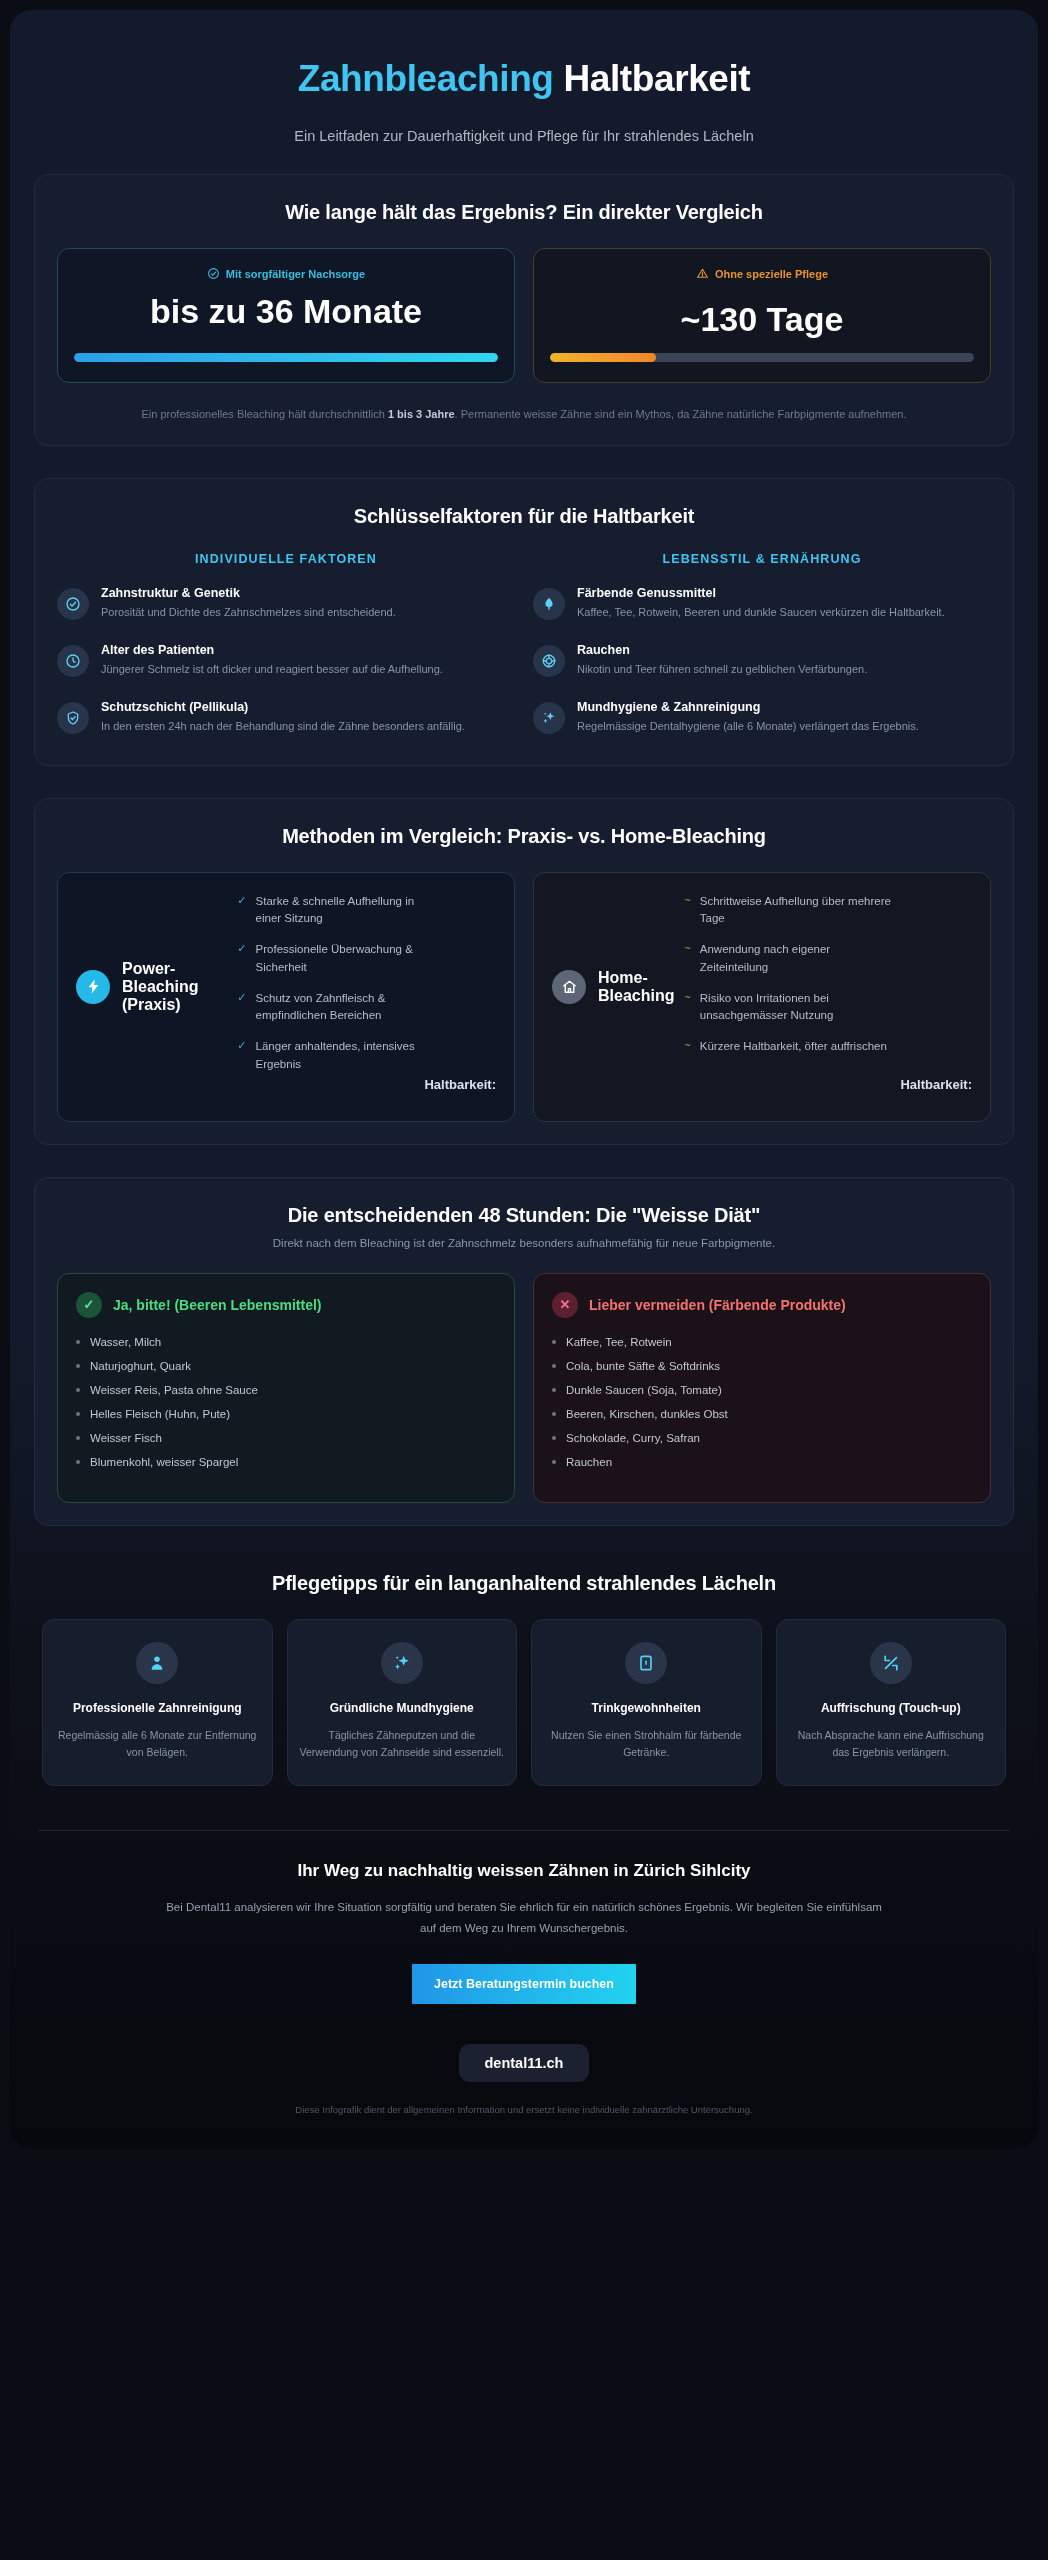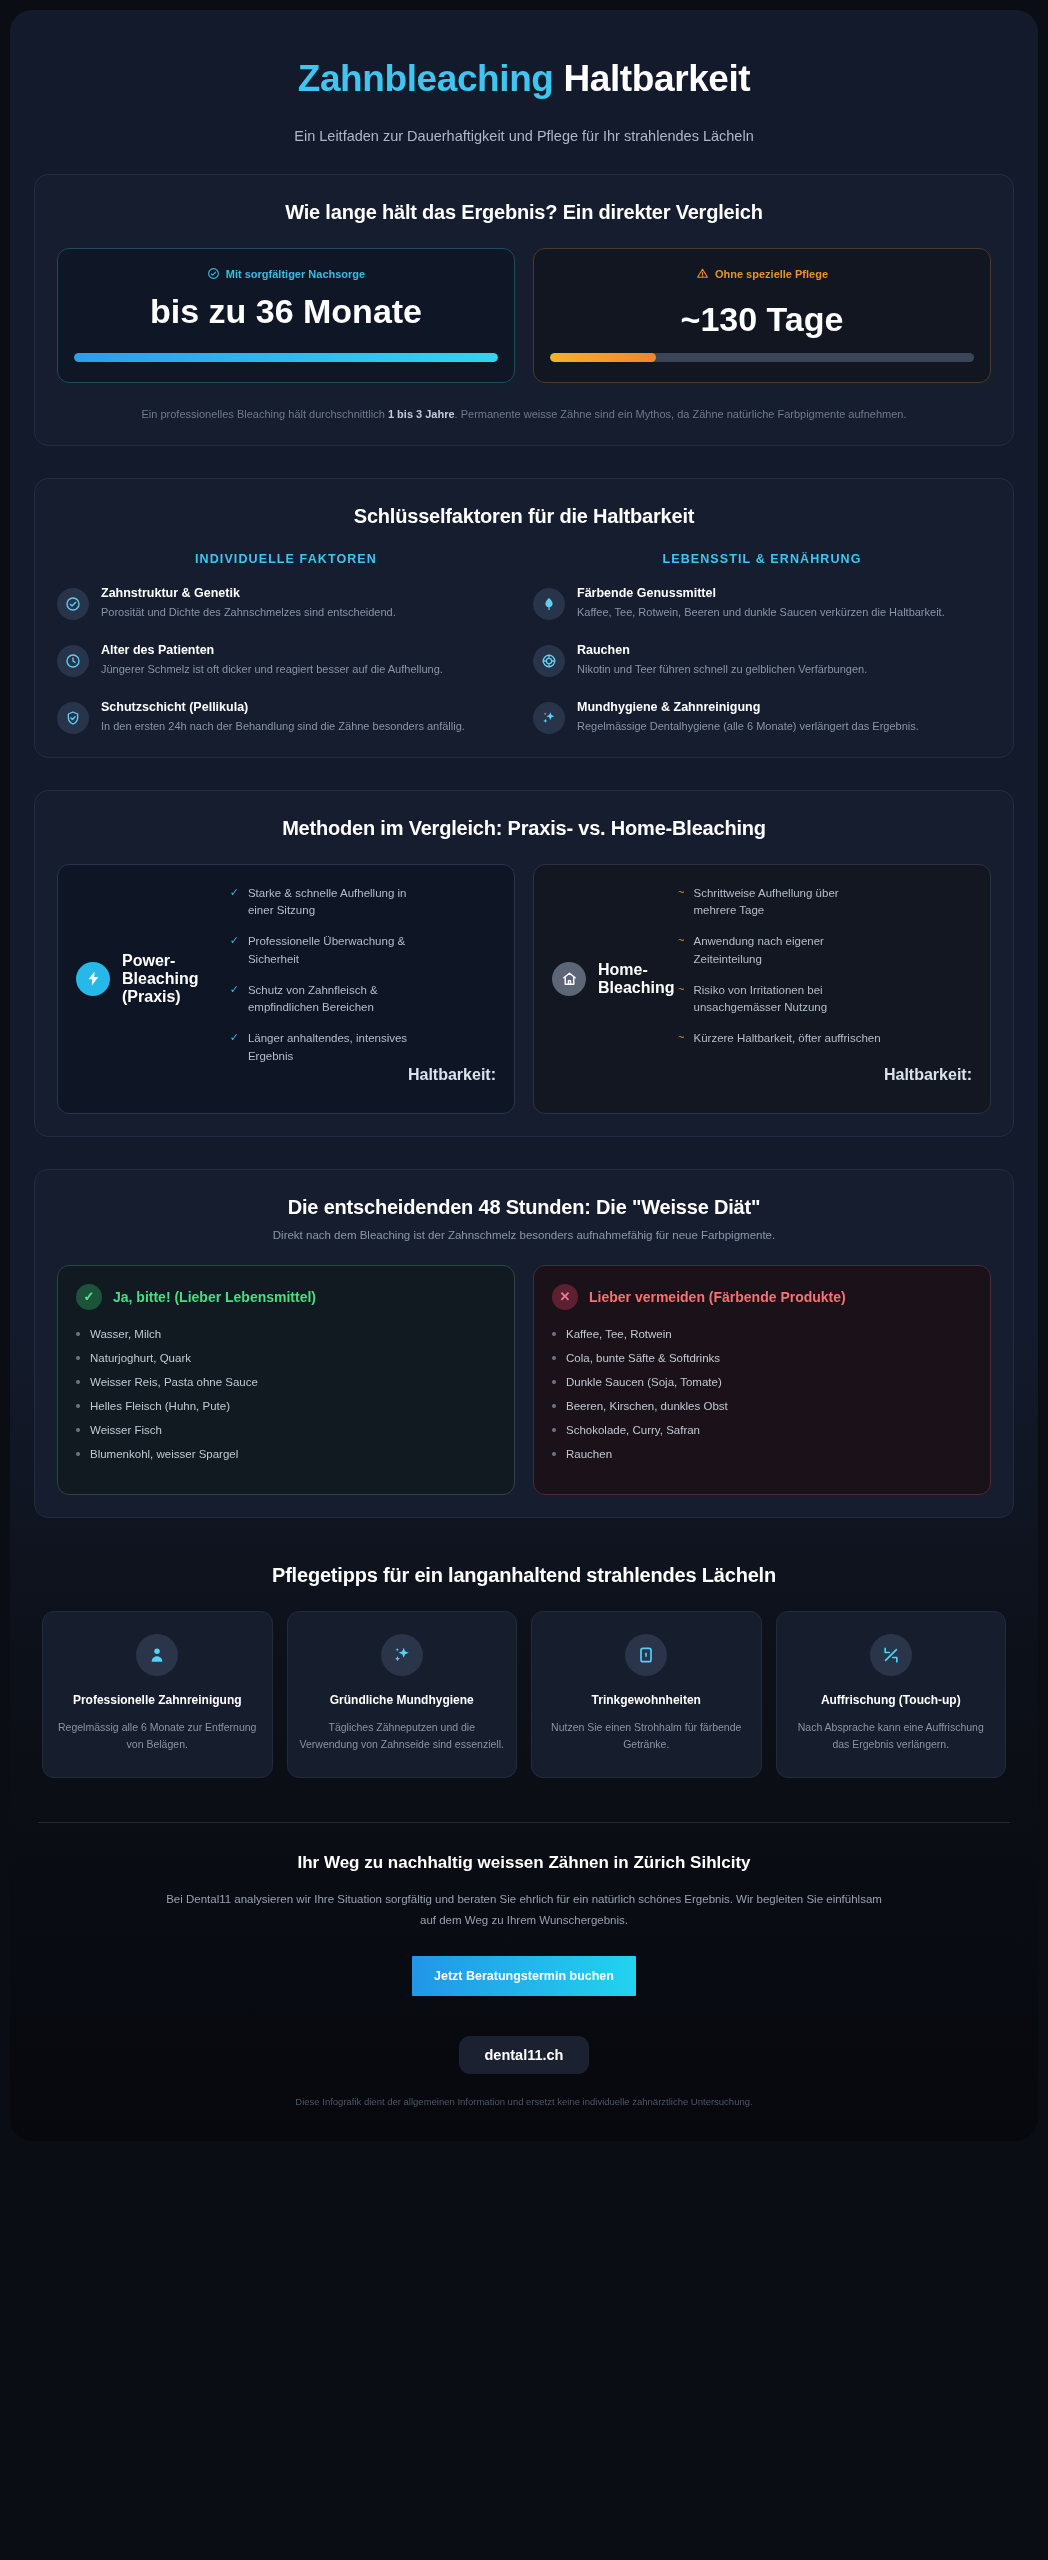--- a/index.html
+++ b/index.html
@@ -84,21 +84,21 @@
     font-size: 11px; line-height: 1.65;
   }
   .cmp-note b { color: #c3cbd8; }
 
   
   .col-head {
     text-align: center; color: #3fc5f0; font-weight: bold; font-size: 12.5px;
     letter-spacing: 1.1px; margin-bottom: 20px;
   }
   .fact { display: flex; gap: 12px; margin-bottom: 22px; align-items: flex-start; }
-  .fact:last-child { margin-bottom: 0; }
+  .fact:last-child { margin-bottom: 8px; }
   .icon-circle {
     flex: 0 0 auto; width: 32px; height: 32px; border-radius: 50%;
     background: #27344a; display: flex; align-items: center; justify-content: center;
     margin-top: 2px;
   }
   .icon-circle svg { width: 16px; height: 16px; stroke: #5fd0f5; fill: none;
     stroke-width: 2; stroke-linecap: round; stroke-linejoin: round; }
   .icon-circle.fillicon svg { fill: #5fd0f5; stroke: none; }
   .fact-body { min-width: 0; }
   .fact-title { color: #fff; font-weight: bold; font-size: 12.5px; margin-bottom: 4px; }
@@ -123,21 +123,21 @@
     stroke-linecap: round; stroke-linejoin: round; }
   .method-name { color: #fff; font-weight: bold; font-size: 16px; }
   .mlist { list-style: none; margin-bottom: 14px; }
   .mlist li {
     display: flex; gap: 9px; align-items: flex-start;
     color: #b4bdca; font-size: 11.5px; line-height: 1.5; margin-bottom: 14px;
   }
   .mtick { flex: 0 0 auto; font-size: 11px; line-height: 1.45; }
   .praxis .mtick { color: #35b6e0; }
   .home .mtick { color: #d79a2b; }
-  .mfoot-label { color: #dbe2ec; font-weight: bold; font-size: 16px;
+  .mfoot-label { color: #dbe2ec; font-weight: bold; font-size: 13px;
     margin: auto 0 9px 0; }
 
   
   .diet { border-radius: 12px; padding: 18px 18px 22px 18px; }
   .diet.yes { background: #101a20; border: 1px solid #27483c; }
   .diet.no  { background: #1a1218; border: 1px solid #4b2b35; }
   .diet-head { display: flex; align-items: center; gap: 11px; margin-bottom: 18px; }
   .diet-ico {
     width: 26px; height: 26px; border-radius: 50%; flex: 0 0 auto;
     display: flex; align-items: center; justify-content: center;
@@ -421,21 +421,21 @@
   </div>
 
   <div class="panel">
     <div class="panel-title">Die entscheidenden 48 Stunden: Die "Weisse Diät"</div>
     <div class="panel-sub">Direkt nach dem Bleaching ist der Zahnschmelz besonders aufnahmefähig für neue Farbpigmente.</div>
     <div class="two">
 
       <div class="diet yes">
         <div class="diet-head">
           <span class="diet-ico">✓</span>
-          <span class="diet-title">Ja, bitte! (Lieber Lebensmittel)</span>
+          <span class="diet-title">Ja, bitte! (Beeren Lebensmittel)</span>
         </div>
         <ul class="dlist">
           <li>
                 <span class="dot"></span>
                 <span>Wasser, Milch</span>
               </li>
           <li>
                 <span class="dot"></span>
                 <span>Naturjoghurt, Quark</span>
               </li>

